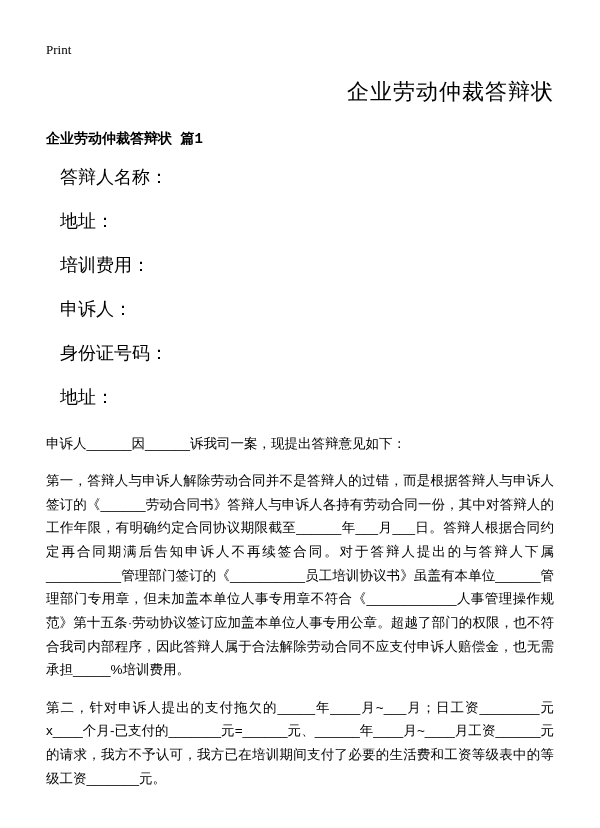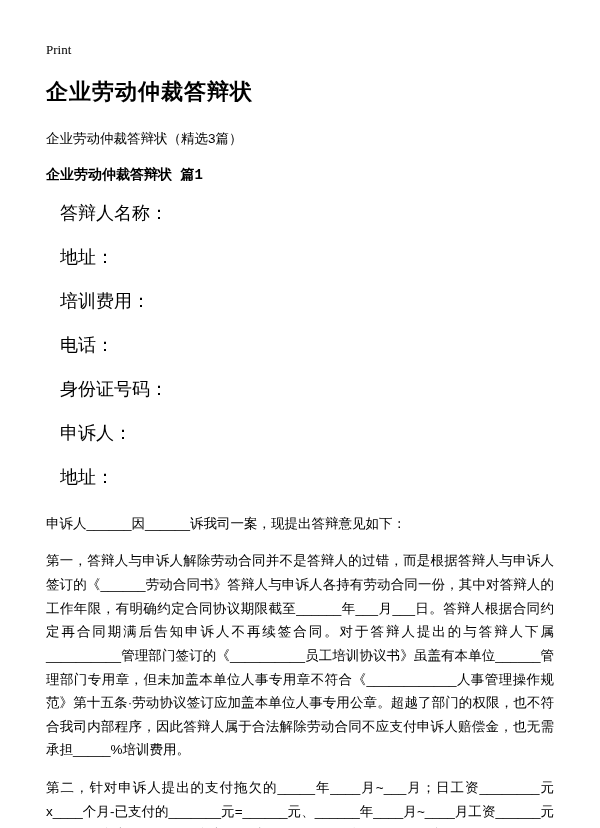--- a/index.html
+++ b/index.html
@@ -24,23 +24,23 @@
   }
   .print-link {
     font-size: 13px;
     color: #000000;
     text-decoration: none;
     display: inline-block;
     margin-bottom: 14px;
     font-family: "Liberation Serif", "DejaVu Serif", serif;
   }
   .doc-title {
-    text-align: left;
+    text-align: right;
     font-size: 22px;
-    font-weight: bold;
+    font-weight: normal;
     letter-spacing: 1px;
     margin: 6px 0 22px 0;
     line-height: 1.3;
   }
   .subtitle {
     font-size: 13.5px;
     margin: 0 0 16px 0;
     line-height: 1.5;
   }
   .section-heading {
@@ -67,30 +67,28 @@
 </style>
 </head>
 <body>
 
 <div class="page">
 
   <a href="#" class="print-link">Print</a>
 
   <h1 class="doc-title">企业劳动仲裁答辩状</h1>
 
-  <p class="subtitle">企业劳动仲裁答辩状（精选3篇）</p>
 
   <p class="section-heading">企业劳动仲裁答辩状 篇1</p>
 
   <p class="field-line">答辩人名称：</p>
   <p class="field-line">地址：</p>
   <p class="field-line">培训费用：</p>
-  <p class="field-line">电话：</p>
+  <p class="field-line">申诉人：</p>
   <p class="field-line">身份证号码：</p>
-  <p class="field-line">申诉人：</p>
   <p class="field-line">地址：</p>
 
   <div class="spacer-sm"></div>
 
   <p class="para">申诉人______因______诉我司一案，现提出答辩意见如下：</p>
   <p class="para">第一，答辩人与申诉人解除劳动合同并不是答辩人的过错，而是根据答辩人与申诉人签订的《______劳动合同书》答辩人与申诉人各持有劳动合同一份，其中对答辩人的工作年限，有明确约定合同协议期限截至______年___月___日。答辩人根据合同约定再合同期满后告知申诉人不再续签合同。对于答辩人提出的与答辩人下属__________管理部门签订的《__________员工培训协议书》虽盖有本单位______管理部门专用章，但未加盖本单位人事专用章不符合《____________人事管理操作规范》第十五条·劳动协议签订应加盖本单位人事专用公章。超越了部门的权限，也不符合我司内部程序，因此答辩人属于合法解除劳动合同不应支付申诉人赔偿金，也无需承担_____%培训费用。</p>
   <p class="para">第二，针对申诉人提出的支付拖欠的_____年____月~___月；日工资________元x____个月-已支付的_______元=______元、______年____月~____月工资______元的请求，我方不予认可，我方已在培训期间支付了必要的生活费和工资等级表中的等级工资_______元。</p>
 
 </div>
 

